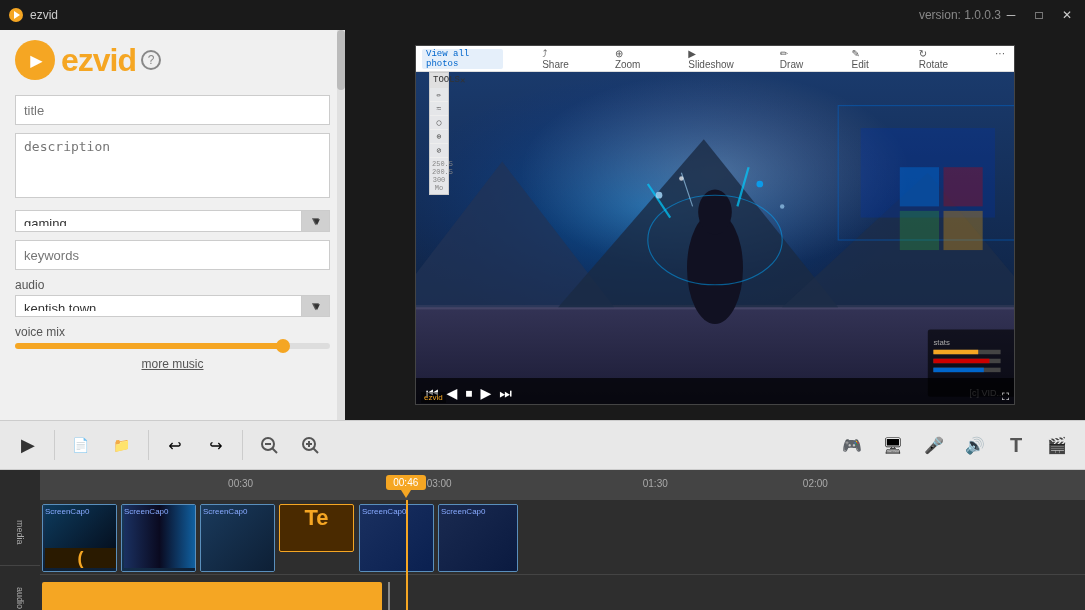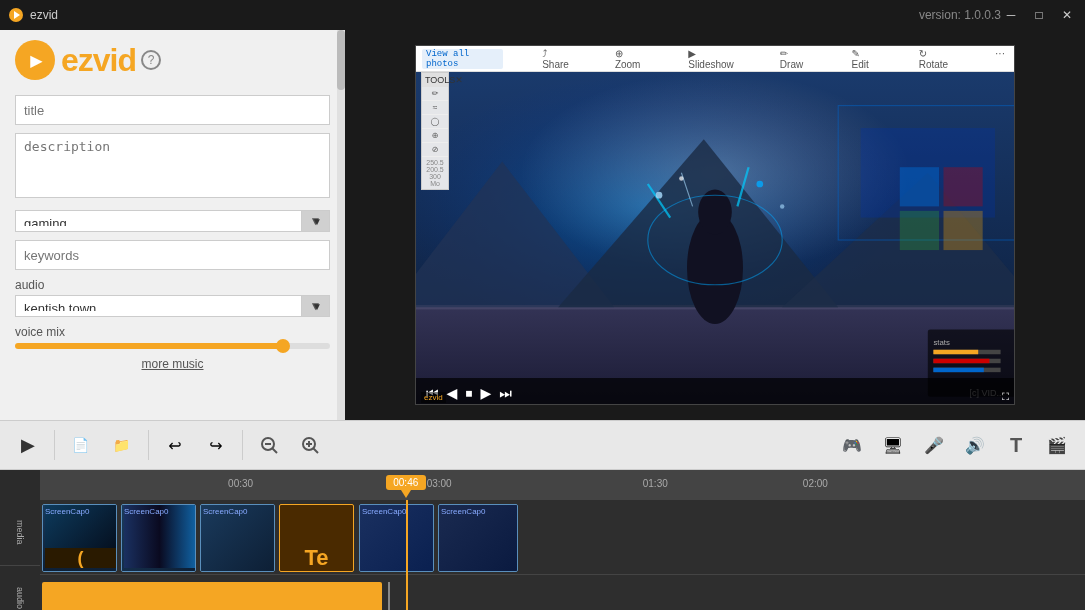--- a/index.html
+++ b/index.html
@@ -399,26 +399,26 @@
     .playhead-line {
       position: absolute;
       top: 0; bottom: 0;
       width: 2px;
       background: #f5a623;
       z-index: 5;
     }
     
     .text-clip {
       position: absolute;
-      height: 68px;
+      height: 48px;
       top: 4px;
       background: #cc6600;
       border: 1px solid #ff8c00;
       border-radius: 2px;
-      display: flex; align-items: flex-end; justify-content: center;
+      display: flex; align-items: flex-start; justify-content: center;
     }
     .text-clip-content {
       font-size: 22px;
       font-weight: bold;
       color: #f5a623;
     }
     
     .wave-clip {
       position: absolute;
       height: 45px;
@@ -587,21 +587,21 @@
               <text x="485" y="244" fill="#aaa" font-size="7">stats</text>
               <rect x="485" y="248" width="60" height="4" fill="#444"></rect>
               <rect x="485" y="248" width="40" height="4" fill="#f5a623"></rect>
               <rect x="485" y="256" width="60" height="4" fill="#444"></rect>
               <rect x="485" y="256" width="50" height="4" fill="#cc0000"></rect>
               <rect x="485" y="264" width="60" height="4" fill="#444"></rect>
               <rect x="485" y="264" width="45" height="4" fill="#0066cc"></rect>
             </svg>
 
             
-            <div class="tools-overlay" style="position:absolute;left:5px;top:0;width:28px;background:rgba(240,240,240,0.95);border:1px solid #ccc;">
+            <div class="tools-overlay" style="position:absolute;left:13px;top:0;width:20px;background:rgba(240,240,240,0.95);border:1px solid #ccc;font-family:Liberation Mono, monospace;">
               <div class="tools-header">
                 <span>TOOLS</span>
                   <span>✕</span>
               </div>
               <div class="tools-item">✏</div>
               <div class="tools-item">≈</div>
               <div class="tools-item">◯</div>
               <div class="tools-item">⊕</div>
               <div class="tools-item">⊘</div>
               <div style="font-size:7px;color:#888;padding:2px;text-align:center">250.5<br>200.5<br>300 Mo</div>

